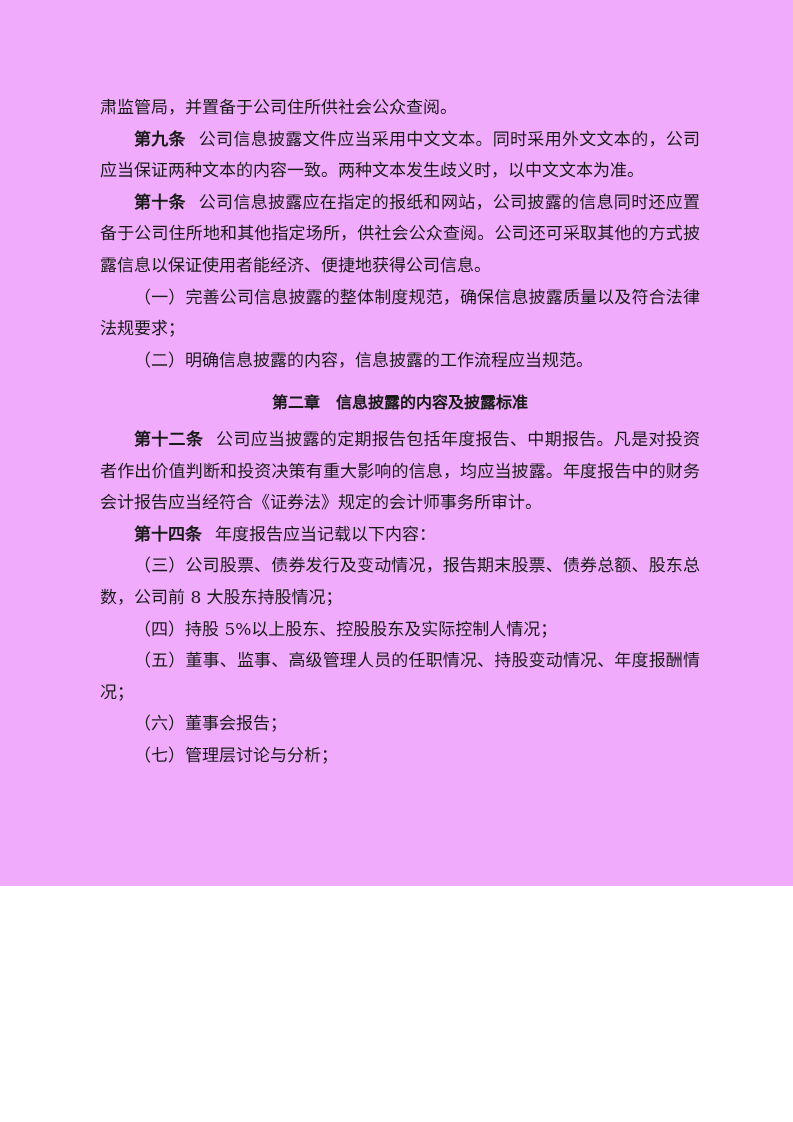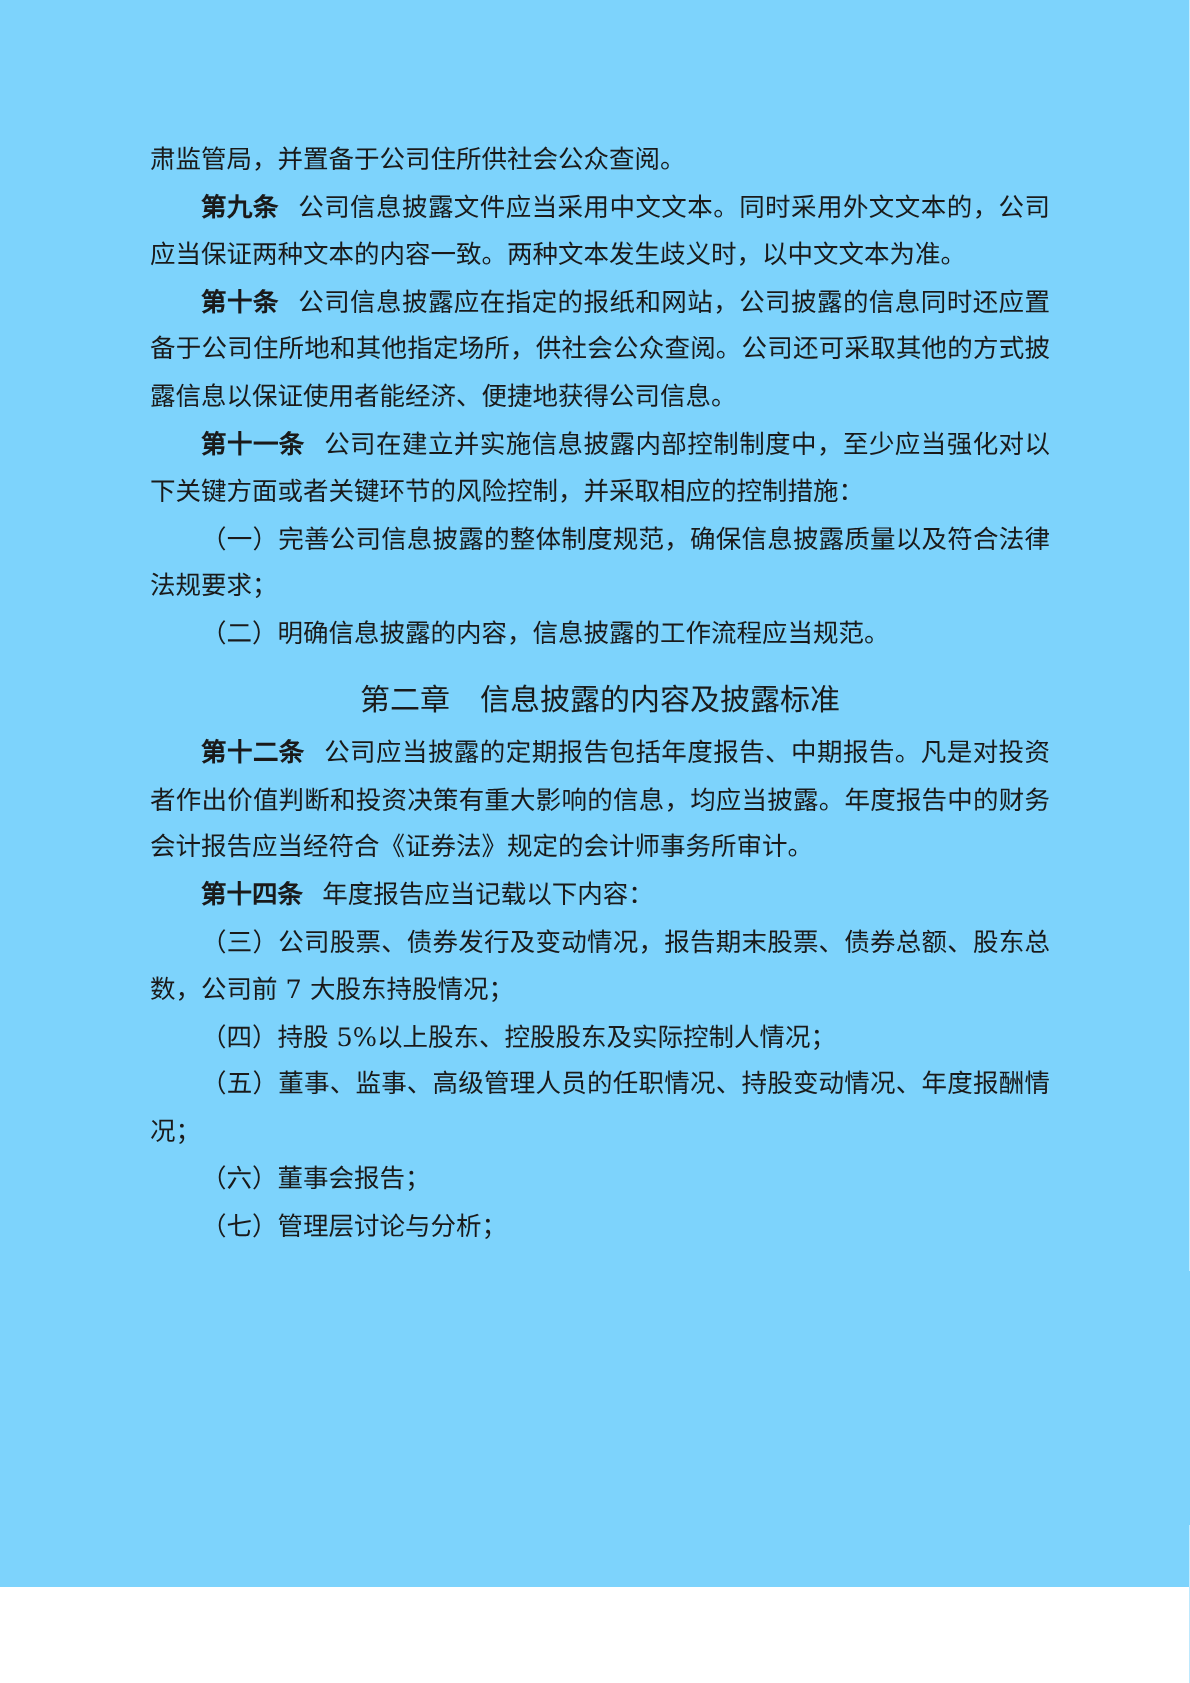--- a/index.html
+++ b/index.html
@@ -1,78 +1,77 @@
 <!DOCTYPE html>
 <html lang="zh-CN"><head>
 <meta charset="utf-8">
 <title>Document</title>
 <style>
   * { margin: 0; padding: 0; box-sizing: border-box; }
   html, body { background: #ffffff; }
   .page {
     position: relative;
     width: 793px;
-    height: 1058px;
-    background: #7dd3fc;
+    height: 886px;
+    background: #f0abfc;
     overflow: hidden;
     font-family: "DejaVu Serif", "Liberation Serif", serif;
     color: #1a1a1a;
   }
   .content {
     position: absolute;
     left: 100px;
     top: 92px;
     width: 600px;
     font-size: 17px;
     line-height: 31.6px;
     text-align: justify;
     text-justify: inter-ideograph;
   }
   .para { text-indent: 2em; }
   .para.noindent { text-indent: 0; }
   .art-label { font-weight: bold; margin-right: 0.76em; }
   .heading {
     text-align: center;
     text-indent: 0;
-    font-weight: normal;
-    font-size: 20px;
+    font-weight: bold;
+    font-size: 16px;
     line-height: 31.6px;
   }
   .heading.chapter { margin: 11px 0 5px; }
   .heading.section { margin: 14px 0 5px; }
 </style>
 </head>
 <body>
 
 <div class="page">
   <div class="content">
 
     <p class="para noindent"><span>肃监管局，并置备于公司住所供社会公众查阅。</span></p>
 
     <p class="para"><span class="art-label">第九条</span><span>公司信息披露文件应当采用中文文本。同时采用外文文本的，公司应当保证两种文本的内容一致。两种文本发生歧义时，以中文文本为准。</span></p>
 
     <p class="para"><span class="art-label">第十条</span><span>公司信息披露应在指定的报纸和网站，公司披露的信息同时还应置备于公司住所地和其他指定场所，供社会公众查阅。公司还可采取其他的方式披露信息以保证使用者能经济、便捷地获得公司信息。</span></p>
 
-    <p class="para"><span class="art-label">第十一条</span><span>公司在建立并实施信息披露内部控制制度中，至少应当强化对以下关键方面或者关键环节的风险控制，并采取相应的控制措施：</span></p>
 
     <p class="para"><span>（一）完善公司信息披露的整体制度规范，确保信息披露质量以及符合法律法规要求；</span></p>
 
     <p class="para"><span>（二）明确信息披露的内容，信息披露的工作流程应当规范。</span></p>
 
     <p class="heading chapter"><span>第二章　信息披露的内容及披露标准</span></p>
 
 
     <p class="para"><span class="art-label">第十二条</span><span>公司应当披露的定期报告包括年度报告、中期报告。凡是对投资者作出价值判断和投资决策有重大影响的信息，均应当披露。年度报告中的财务会计报告应当经符合《证券法》规定的会计师事务所审计。</span></p>
 
 
     <p class="para"><span class="art-label">第十四条</span><span>年度报告应当记载以下内容：</span></p>
 
 
 
-    <p class="para"><span>（三）公司股票、债券发行及变动情况，报告期末股票、债券总额、股东总数，公司前 7 大股东持股情况；</span></p>
+    <p class="para"><span>（三）公司股票、债券发行及变动情况，报告期末股票、债券总额、股东总数，公司前 8 大股东持股情况；</span></p>
 
     <p class="para"><span>（四）持股 5%以上股东、控股股东及实际控制人情况；</span></p>
 
     <p class="para"><span>（五）董事、监事、高级管理人员的任职情况、持股变动情况、年度报酬情况；</span></p>
 
     <p class="para"><span>（六）董事会报告；</span></p>
 
     <p class="para"><span>（七）管理层讨论与分析；</span></p>
 
   </div>

